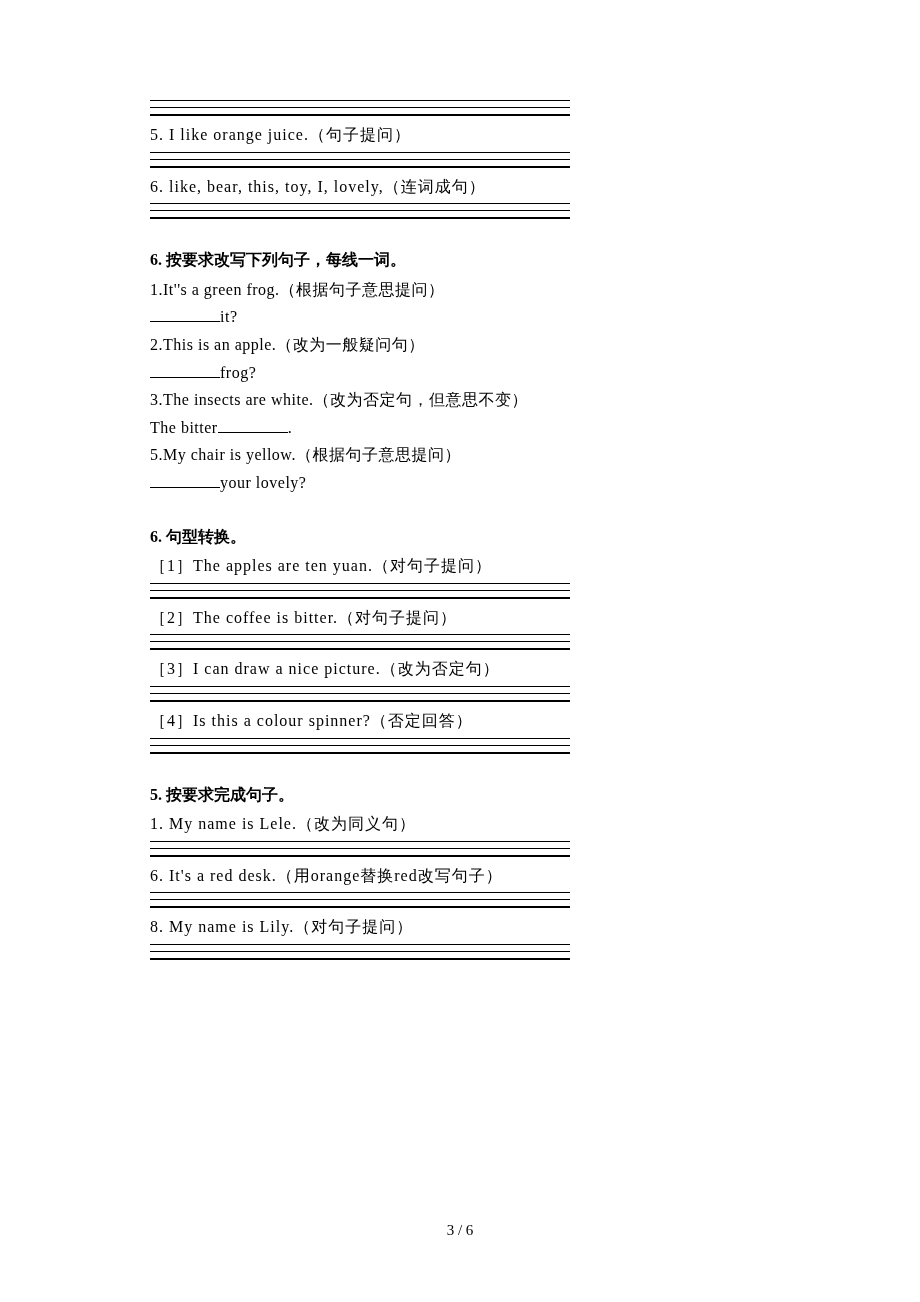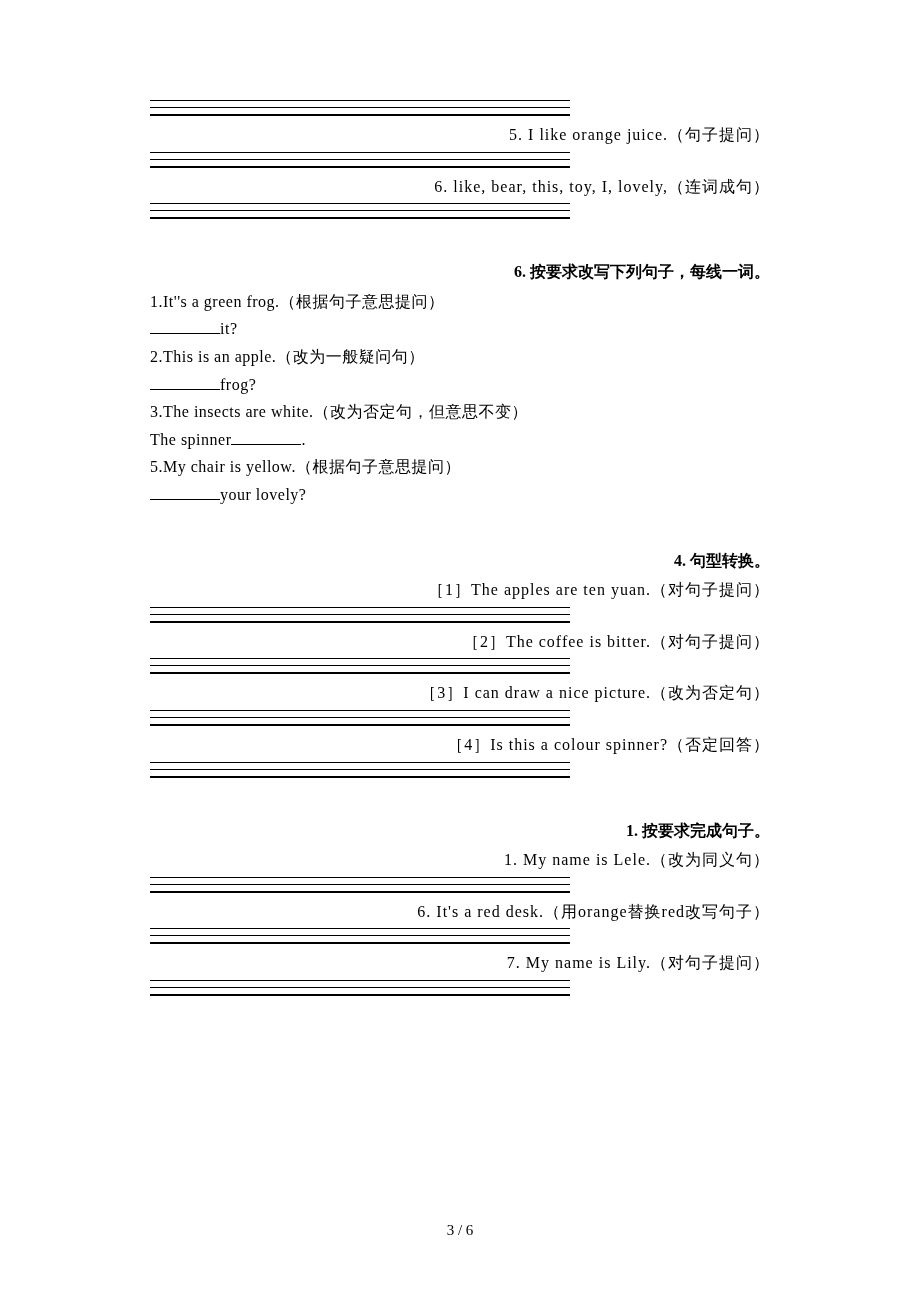--- a/index.html
+++ b/index.html
@@ -26,27 +26,25 @@
     .blank-line-bold {
       border-bottom: 2px solid #000;
       height: 1px;
       margin-bottom: 6px;
       width: 420px;
     }
     .question-text {
       margin-top: 4px;
       margin-bottom: 4px;
       letter-spacing: 1px;
-      text-align: right;
     }
     .section-header {
       font-weight: bold;
-      margin-top: 40px;
+      margin-top: 28px;
       margin-bottom: 4px;
-      text-align: right;
     }
     .sub-item {
       margin-bottom: 2px;
       letter-spacing: 0.5px;
     }
     .inline-blank {
       display: inline-block;
       border-bottom: 1px solid #000;
       width: 70px;
       height: 16px;
@@ -88,28 +86,28 @@
 <div class="sub-item">1.It''s a green frog.（根据句子意思提问）</div>
 <div class="sub-item">
   <span class="inline-blank"></span><span>it?</span>
 </div>
 <div class="sub-item">2.This is an apple.（改为一般疑问句）</div>
 <div class="sub-item">
   <span class="inline-blank"></span><span>frog?</span>
 </div>
 <div class="sub-item">3.The insects are white.（改为否定句，但意思不变）</div>
 <div class="sub-item">
-  <span>The spinner</span><span class="inline-blank"></span><span>.</span>
+  <span>The bitter</span><span class="inline-blank"></span><span>.</span>
 </div>
 <div class="sub-item">5.My chair is yellow.（根据句子意思提问）</div>
 <div class="sub-item">
   <span class="inline-blank"></span><span>your lovely?</span>
 </div>
 
-<div class="section-header">4. 句型转换。</div>
+<div class="section-header">6. 句型转换。</div>
 
 <div class="question-text">［1］The apples are ten yuan.（对句子提问）</div>
 <div class="blank-line-group">
   <div class="blank-line"></div>
   <div class="blank-line"></div>
   <div class="blank-line-bold"></div>
 </div>
 
 <div class="question-text">［2］The coffee is bitter.（对句子提问）</div>
 <div class="blank-line-group">
@@ -125,36 +123,36 @@
   <div class="blank-line-bold"></div>
 </div>
 
 <div class="question-text">［4］Is this a colour spinner?（否定回答）</div>
 <div class="blank-line-group">
   <div class="blank-line"></div>
   <div class="blank-line"></div>
   <div class="blank-line-bold"></div>
 </div>
 
-<div class="section-header">1. 按要求完成句子。</div>
+<div class="section-header">5. 按要求完成句子。</div>
 
 <div class="question-text">1. My name is Lele.（改为同义句）</div>
 <div class="blank-line-group">
   <div class="blank-line"></div>
   <div class="blank-line"></div>
   <div class="blank-line-bold"></div>
 </div>
 
 <div class="question-text">6. It's a red desk.（用orange替换red改写句子）</div>
 <div class="blank-line-group">
   <div class="blank-line"></div>
   <div class="blank-line"></div>
   <div class="blank-line-bold"></div>
 </div>
 
-<div class="question-text">7. My name is Lily.（对句子提问）</div>
+<div class="question-text">8. My name is Lily.（对句子提问）</div>
 <div class="blank-line-group">
   <div class="blank-line"></div>
   <div class="blank-line"></div>
   <div class="blank-line-bold"></div>
 </div>
 
 <div class="page-number">3 / 6</div>
 
 </body></html>

